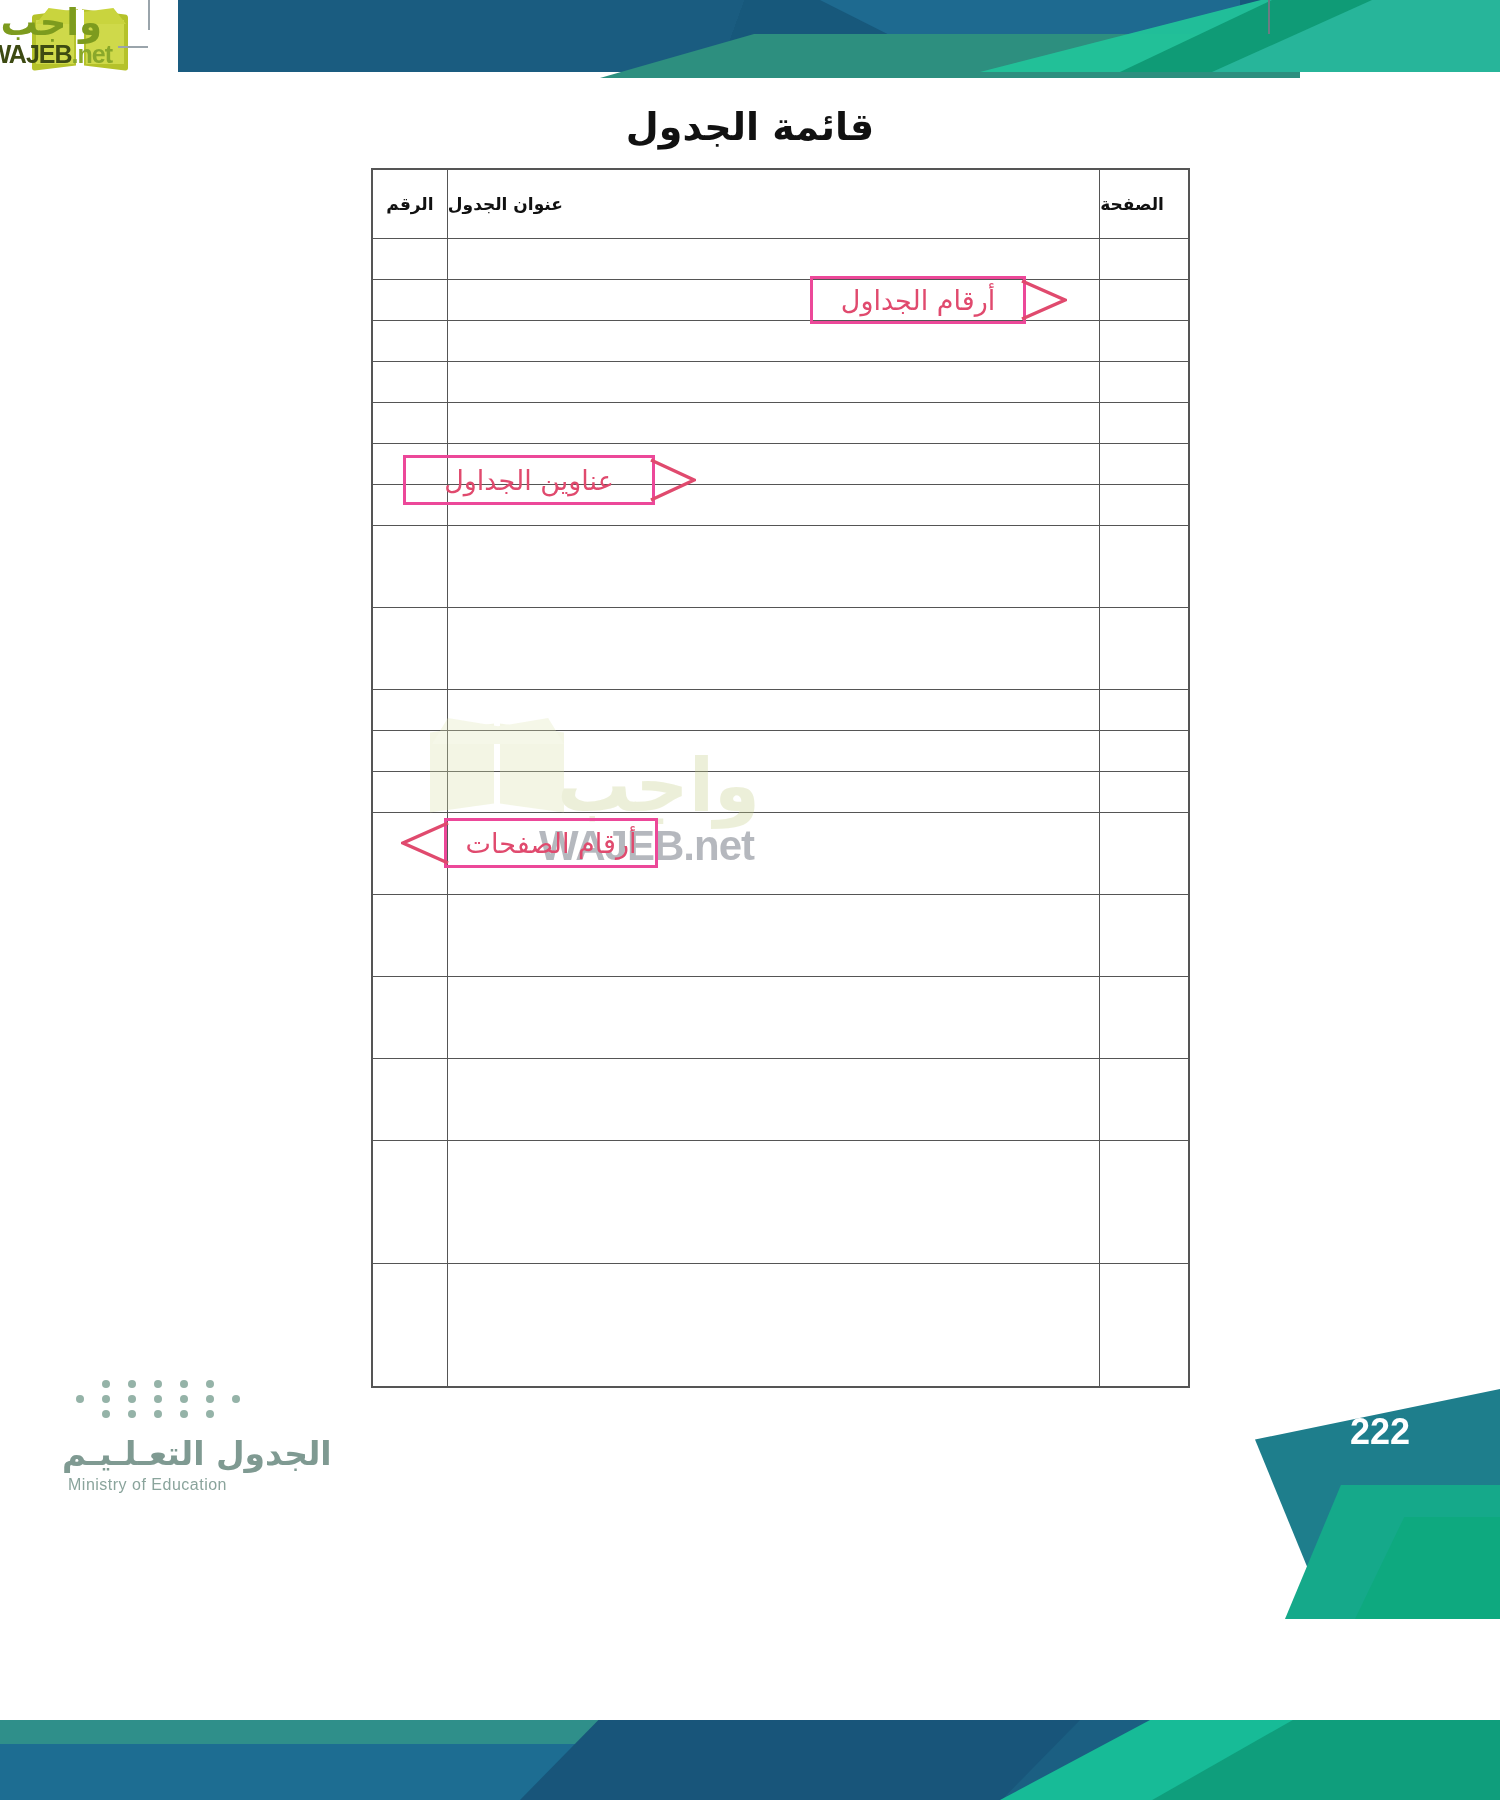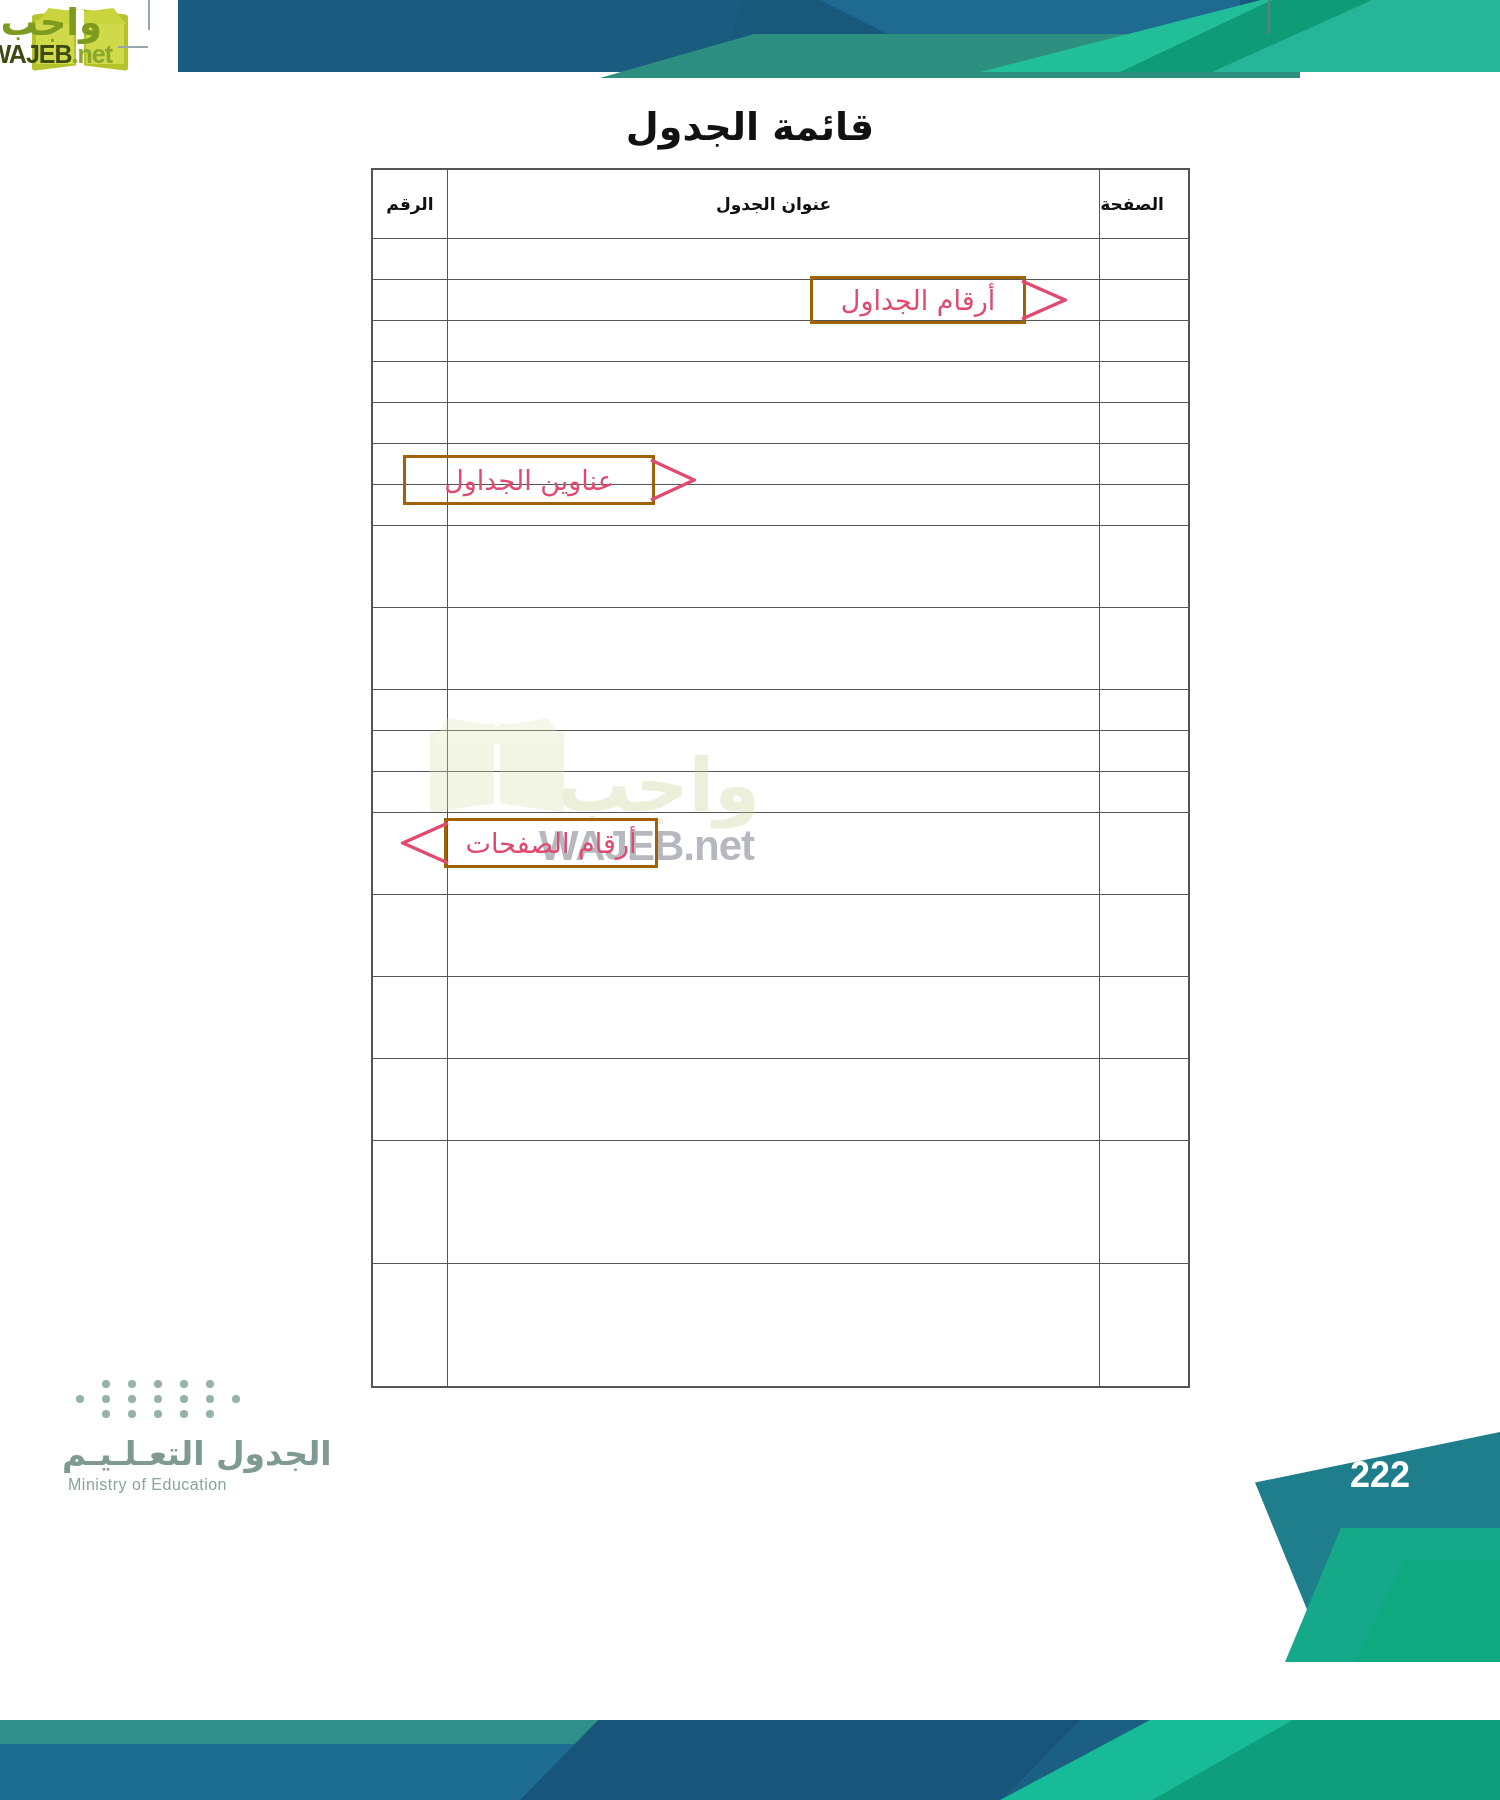--- a/index.html
+++ b/index.html
@@ -51,32 +51,32 @@
     font-size:38px;font-weight:bold;color:#111111;letter-spacing:0px;}
 
   
   .toc-table{position:absolute;left:371px;top:168px;width:819px;
     border:2px solid #555;border-collapse:collapse;background:transparent;}
   .toc-table td,.toc-table th{border:1px solid #555;padding:0;vertical-align:middle;}
   .col-page{width:88px;text-align:left;}
   .col-title{width:655px;}
   .col-num{width:74px;text-align:center;}
 
-  thead td{height:68px;font-size:17px;font-weight:bold;color:#111;text-align:center;
+  thead td{height:68px;font-size:17px;font-weight:bold;color:#111;text-align:left;
     border-bottom:2px solid #555;}
 
   .r td{font-size:0;}
   .cell-page{font-size:23px;color:#111;text-align:center;font-family:"Liberation Sans",sans-serif;}
   .cell-num{font-size:23px;color:#111;text-align:center;font-family:"Liberation Sans",sans-serif;}
   .cell-title{font-size:16.5px;font-weight:bold;color:#111;text-align:justify;
     padding:6px 10px 6px 10px;line-height:1.95;direction:rtl;}
 
   
   .anno{position:absolute;z-index:30;}
-  .anno-box{position:relative;border:3px solid #a16207;background:transparent;
+  .anno-box{position:relative;border:3px solid #ec4899;background:transparent;
     display:flex;align-items:center;justify-content:center;
     font-size:27px;color:#e04a6e;font-weight:500;}
   .arrow-r{position:absolute;top:0;right:-44px;width:46px;height:100%;}
   .arrow-l{position:absolute;top:0;left:-46px;width:48px;height:100%;}
 
   
   .watermark{position:absolute;left:430px;top:718px;width:330px;height:160px;z-index:2;
     opacity:.30;pointer-events:none;}
   .wm-ar{position:absolute;right:0;top:30px;font-size:74px;font-weight:bold;color:#c3cd84;
     font-family:"DejaVu Sans",sans-serif;line-height:1;white-space:nowrap;}
@@ -104,21 +104,21 @@
     clip-path:polygon(0 0,100% 0,78% 100%,0 100%);}
   .bb3{position:absolute;left:0;top:236px;width:620px;height:56px;background:#1d6d92;
     clip-path:polygon(0 0,100% 0,88% 100%,0 100%);}
   .bb4{position:absolute;left:520px;top:212px;width:560px;height:80px;background:#18557a;
     clip-path:polygon(14% 0,100% 0,86% 100%,0 100%);}
   .bb5{position:absolute;left:1000px;top:212px;width:500px;height:80px;background:#17bb97;
     clip-path:polygon(30% 0,100% 0,100% 100%,0 100%);}
   .bb6{position:absolute;left:1130px;top:212px;width:370px;height:80px;background:#0f9e7c;
     clip-path:polygon(44% 0,100% 0,100% 100%,6% 100%);}
 
-  .pg-wrap{position:absolute;left:1255px;top:1432px;width:245px;height:230px;z-index:10;}
+  .pg-wrap{position:absolute;left:1255px;top:1389px;width:245px;height:230px;z-index:10;}
   .pg-teal{position:absolute;left:0;top:0;width:245px;height:230px;background:#1e7e8c;
     clip-path:polygon(0 22%,100% 0,100% 100%,30% 100%);}
   .pg-teal2{position:absolute;left:30px;top:96px;width:215px;height:134px;background:#15a98a;
     clip-path:polygon(0 100%,26% 0,100% 0,100% 100%);}
   .pg-green{position:absolute;left:100px;top:128px;width:145px;height:102px;background:#0ea97f;
     clip-path:polygon(0 100%,34% 0,100% 0,100% 100%);}
   .pg-num{position:absolute;left:20px;top:22px;width:210px;text-align:center;
     font-size:36px;font-weight:bold;color:#ffffff;font-family:"Liberation Sans",sans-serif;}
 </style>
 </head>

